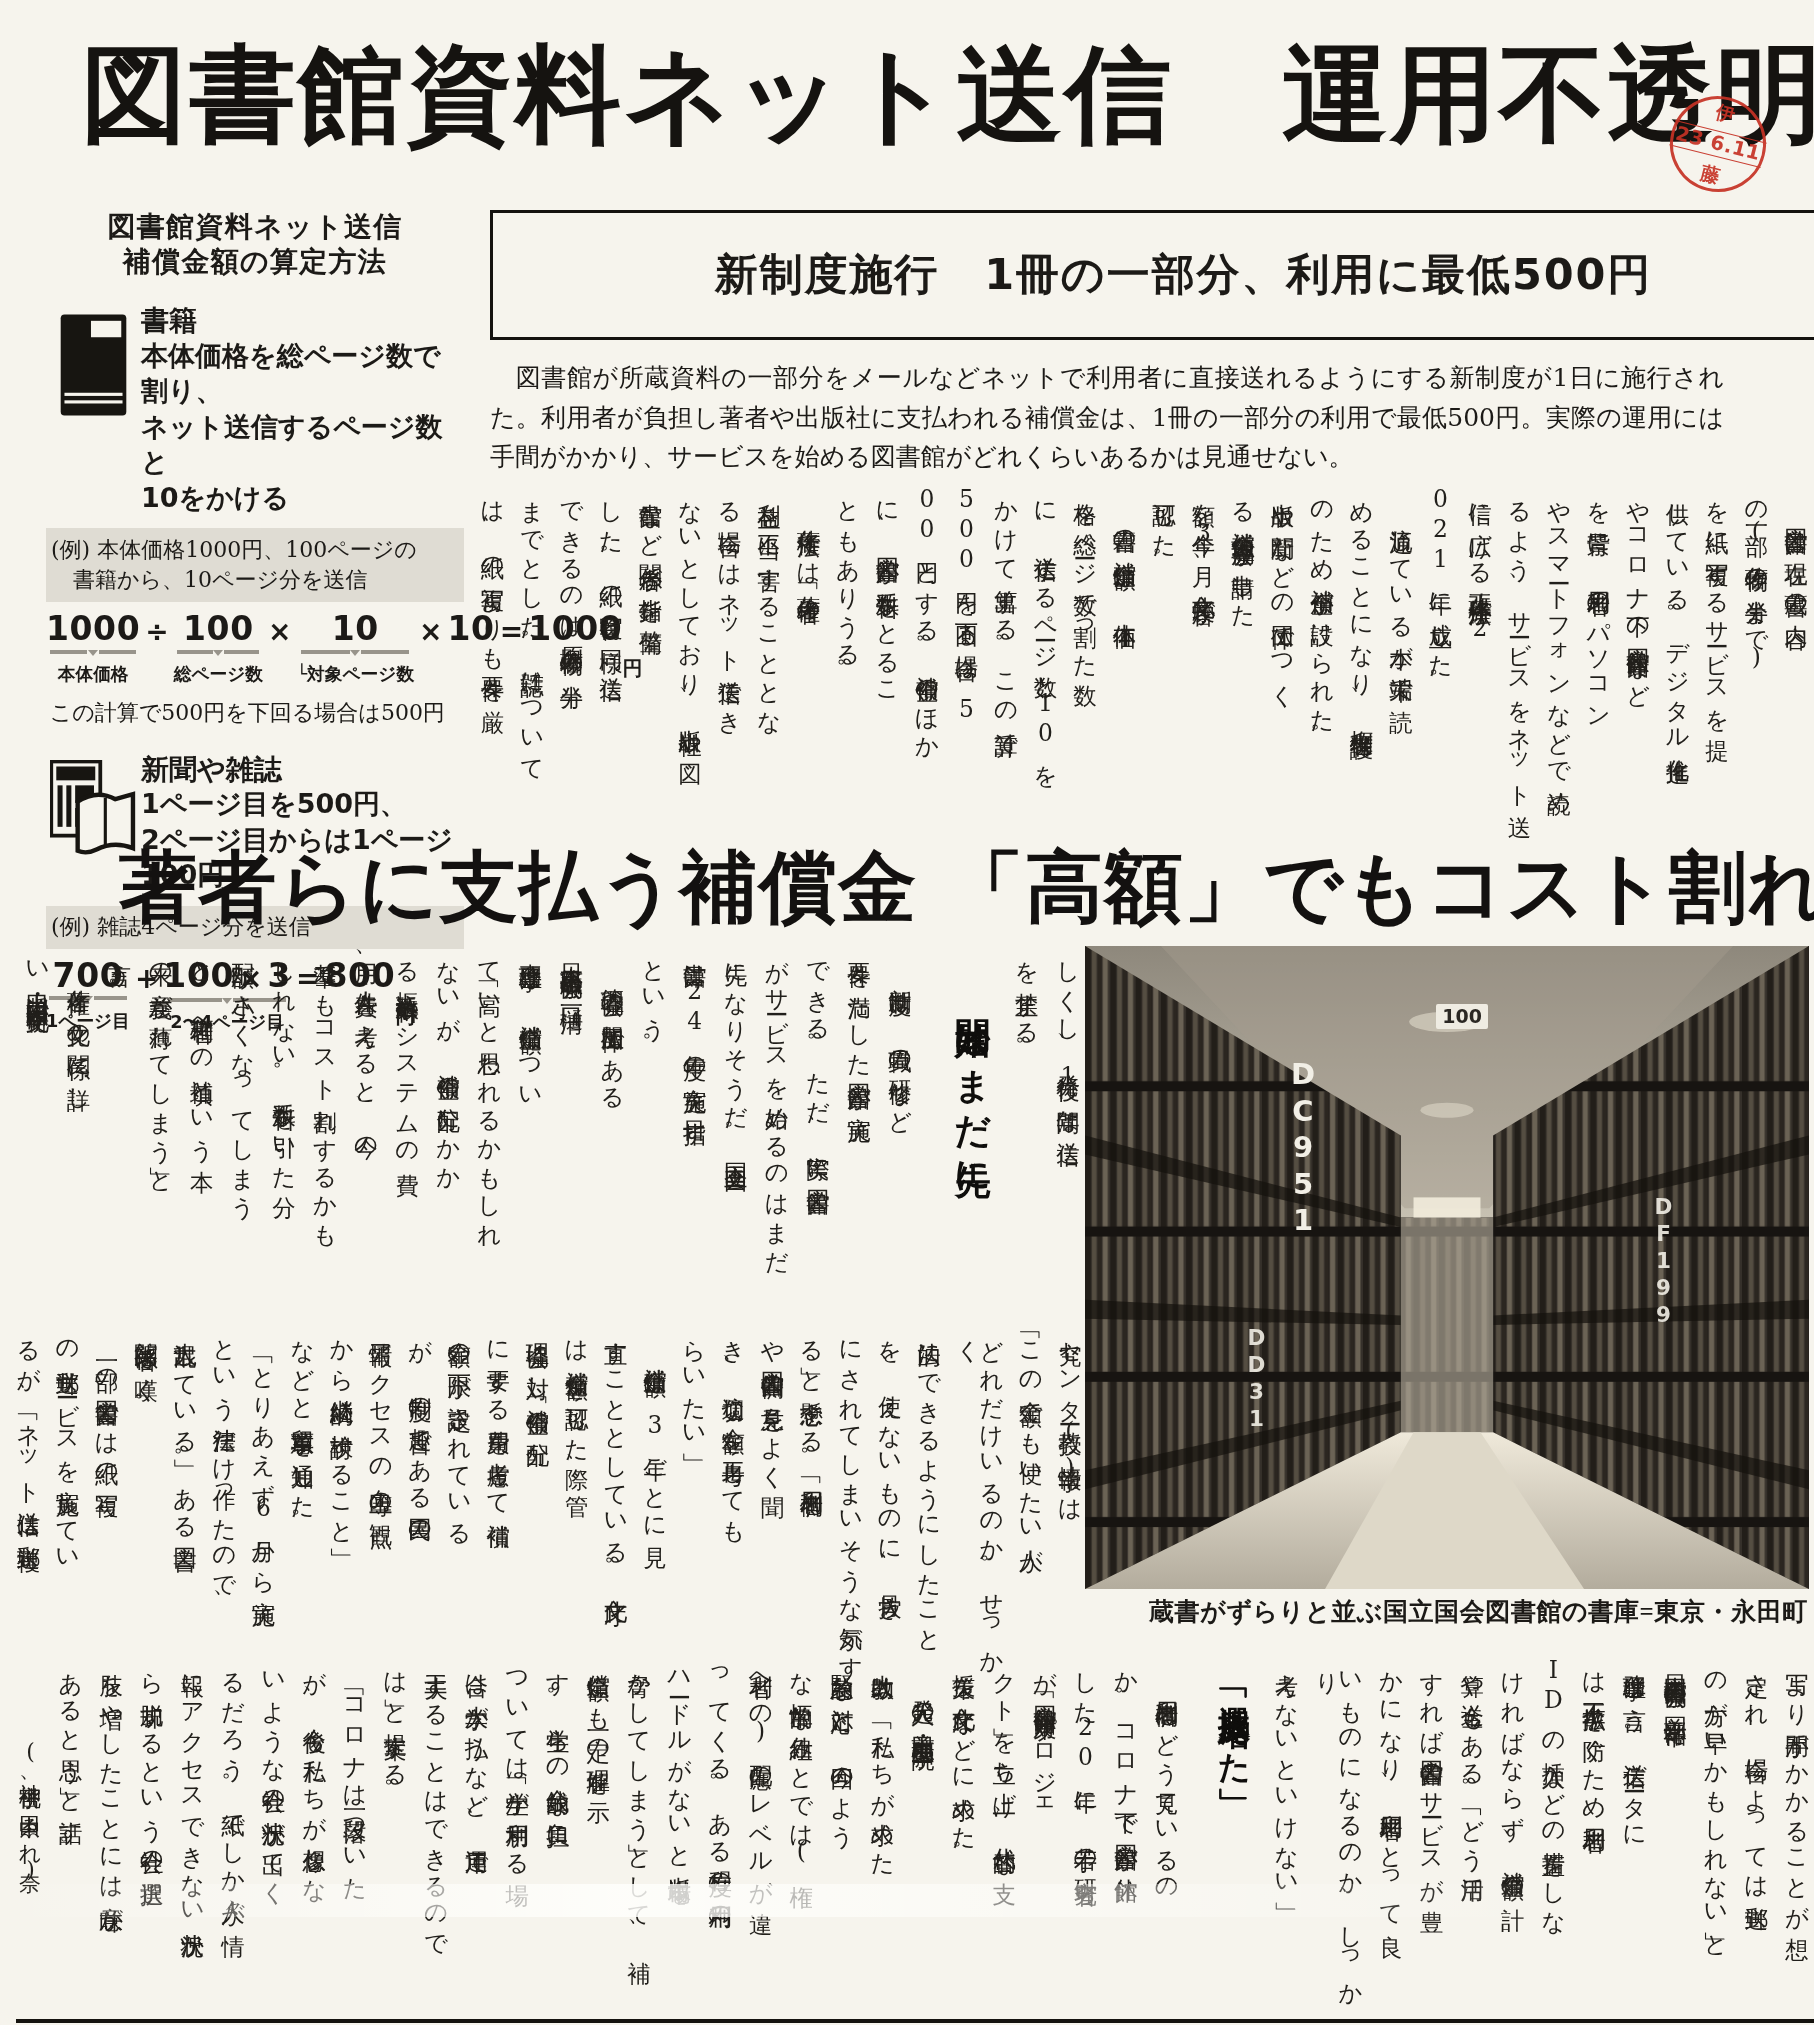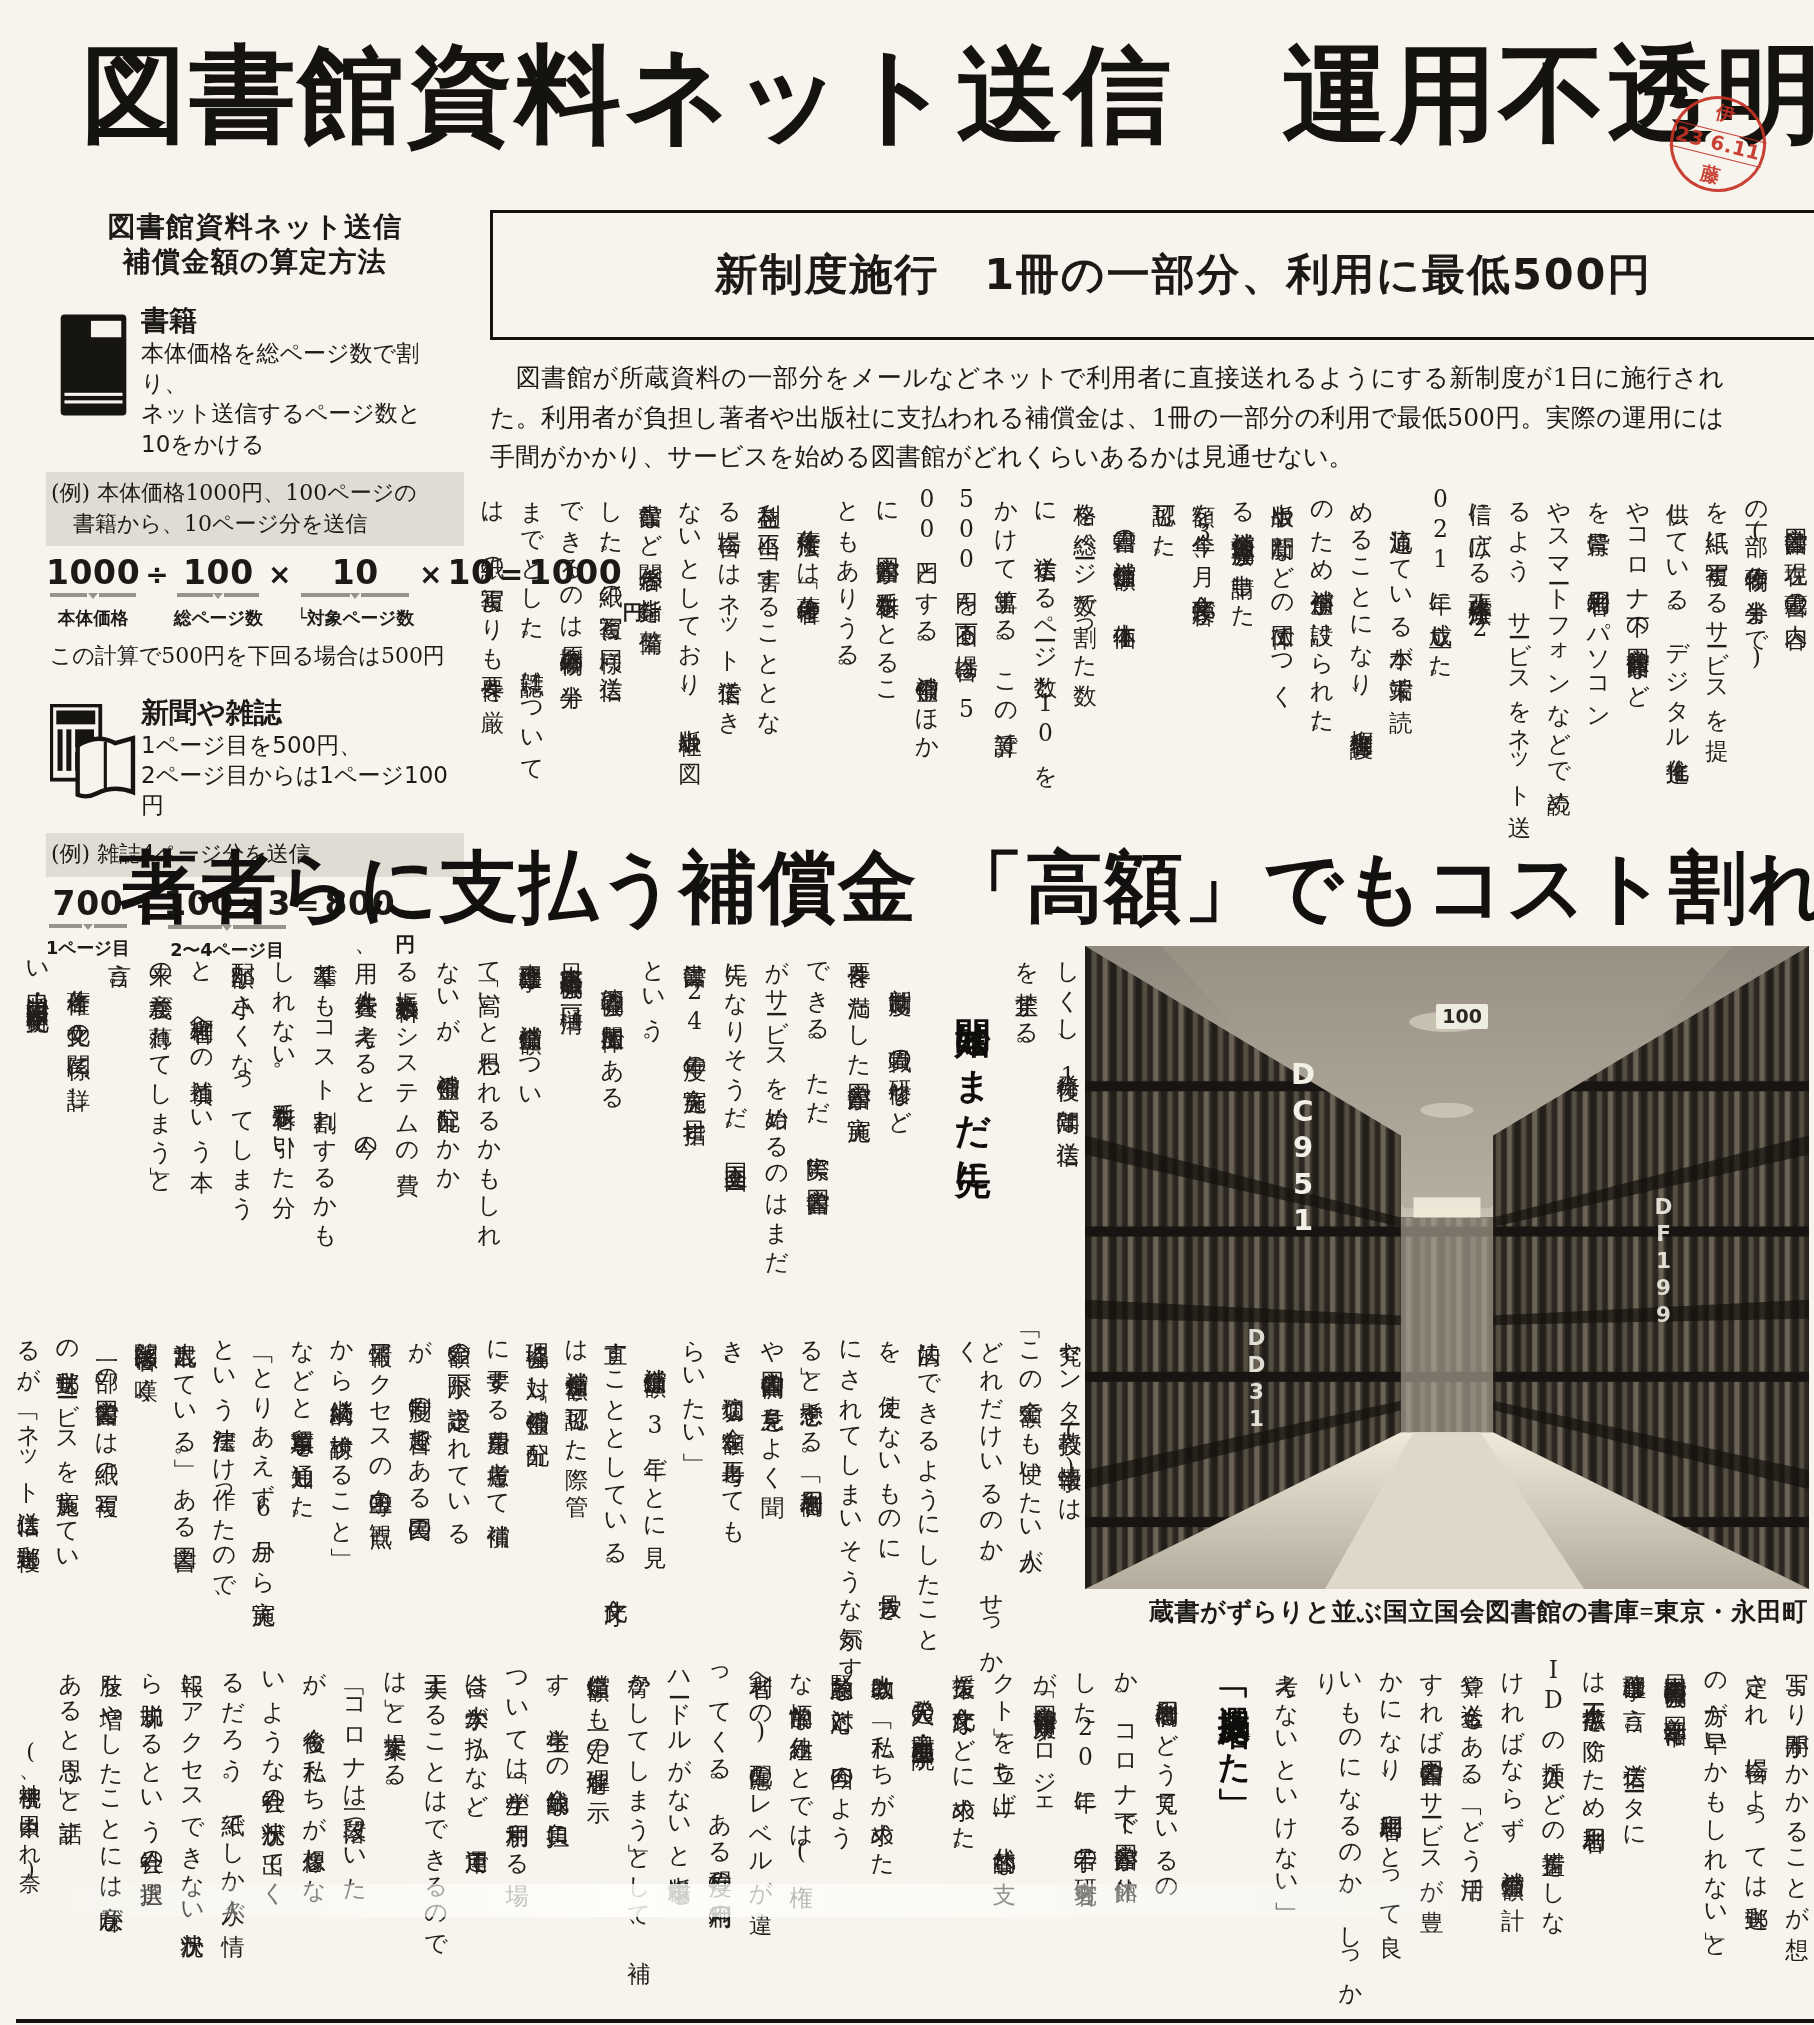--- a/index.html
+++ b/index.html
@@ -24,21 +24,21 @@
   #stamp .s-top,#stamp .s-bottom{font-size:19px;font-weight:700;line-height:1;}
   #stamp .s-mid{font-size:19.6px;font-weight:700;letter-spacing:0.6px;border-top:1.9px solid var(--red);
     border-bottom:1.9px solid var(--red);padding:2.5px 3.8px;line-height:1;white-space:nowrap;}
   
   #infobox{position:absolute;left:46px;top:209px;width:418px;height:599px;font-family:var(--sans);}
   #infobox .ib-title{font-weight:700;font-size:28px;line-height:1.25;text-align:center;letter-spacing:1.3px;}
   .ib-row{display:flex;margin-top:16.4px;}
   .ib-icon{flex:0 0 95px;display:flex;justify-content:center;align-items:flex-start;padding-top:16.4px;}
   .ib-body{flex:1;}
   .ib-heading{font-weight:700;font-size:28px;line-height:1.15;margin-top:10px;}
-  .ib-desc{font-size:23px;line-height:1.32;font-weight:400;}
+  .ib-desc{font-size:27px;line-height:1.32;font-weight:700;}
   .ib-example{background:var(--graybox);font-family:var(--serif);font-size:22px;line-height:1.4;
     padding:6.3px 5px;margin-top:12.6px;}
   .formula{display:flex;align-items:flex-start;margin-top:10px;font-family:var(--sans);}
   .f-stack{display:flex;flex-direction:column;align-items:center;}
   .f-num{font-weight:700;font-size:33px;line-height:1.05;letter-spacing:0.6px;}
   .f-op{font-weight:700;font-size:28px;line-height:1.2;padding:2.5px 5px 0;}
   .f-unit{font-weight:700;font-size:20px;align-self:flex-end;padding-bottom:3.8px;}
   .brace{position:relative;width:92%;height:8.8px;margin-top:2.5px;}
   .brace::before{content:"";position:absolute;left:0;top:0;width:calc(50% - 5.7px);border-top:4.4px solid #98948b;}
   .brace::after{content:"";position:absolute;right:0;top:0;width:calc(50% - 5.7px);border-top:4.4px solid #98948b;}

